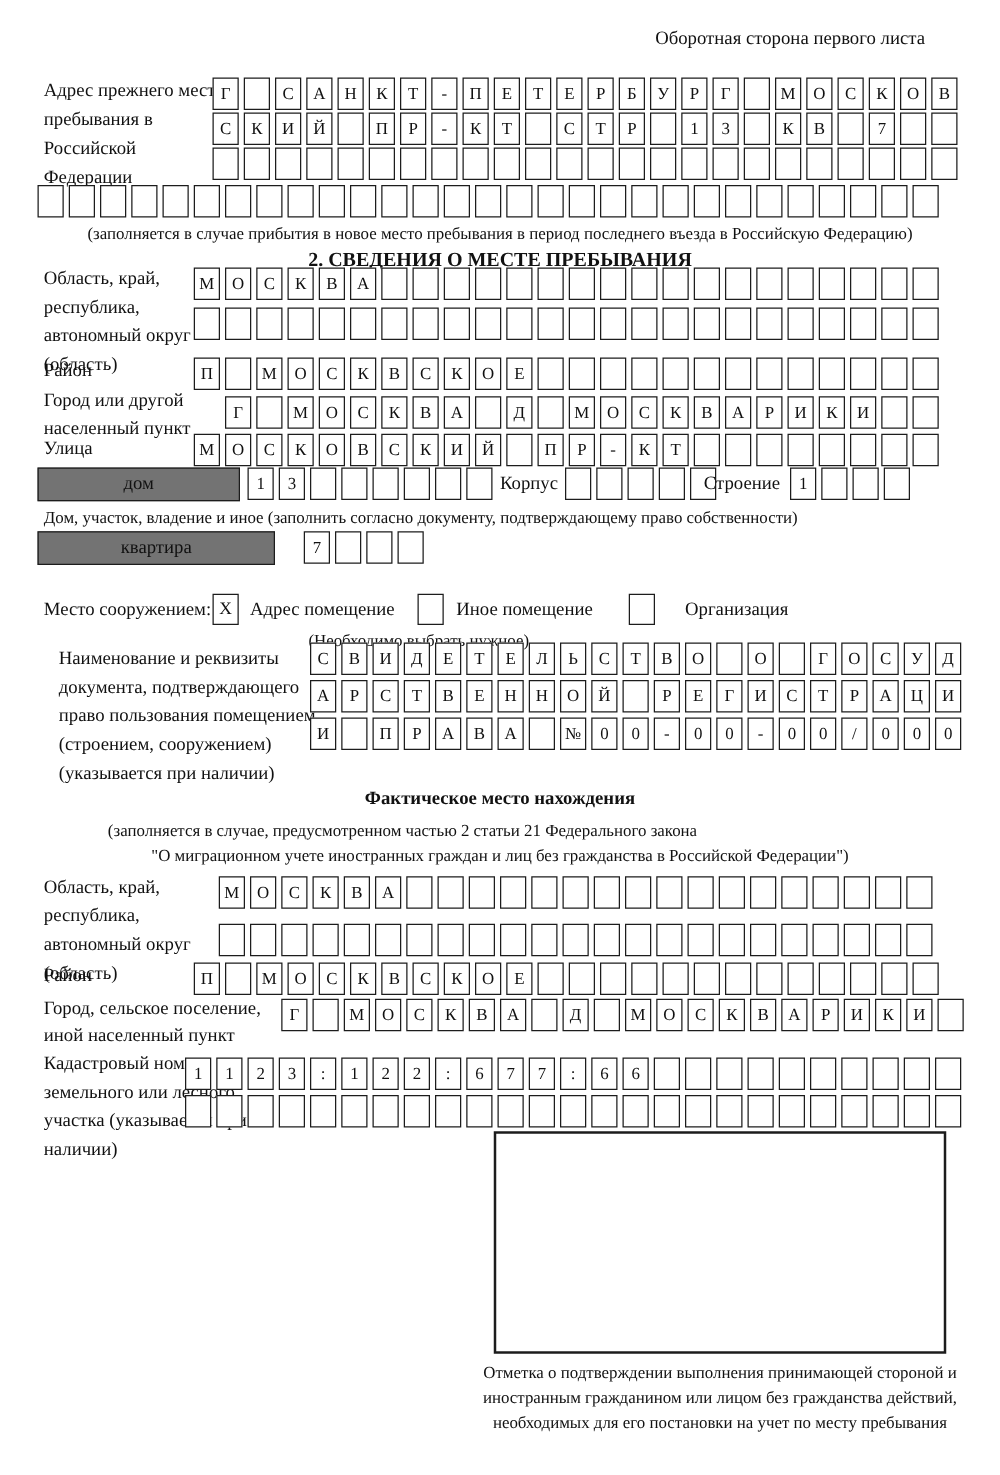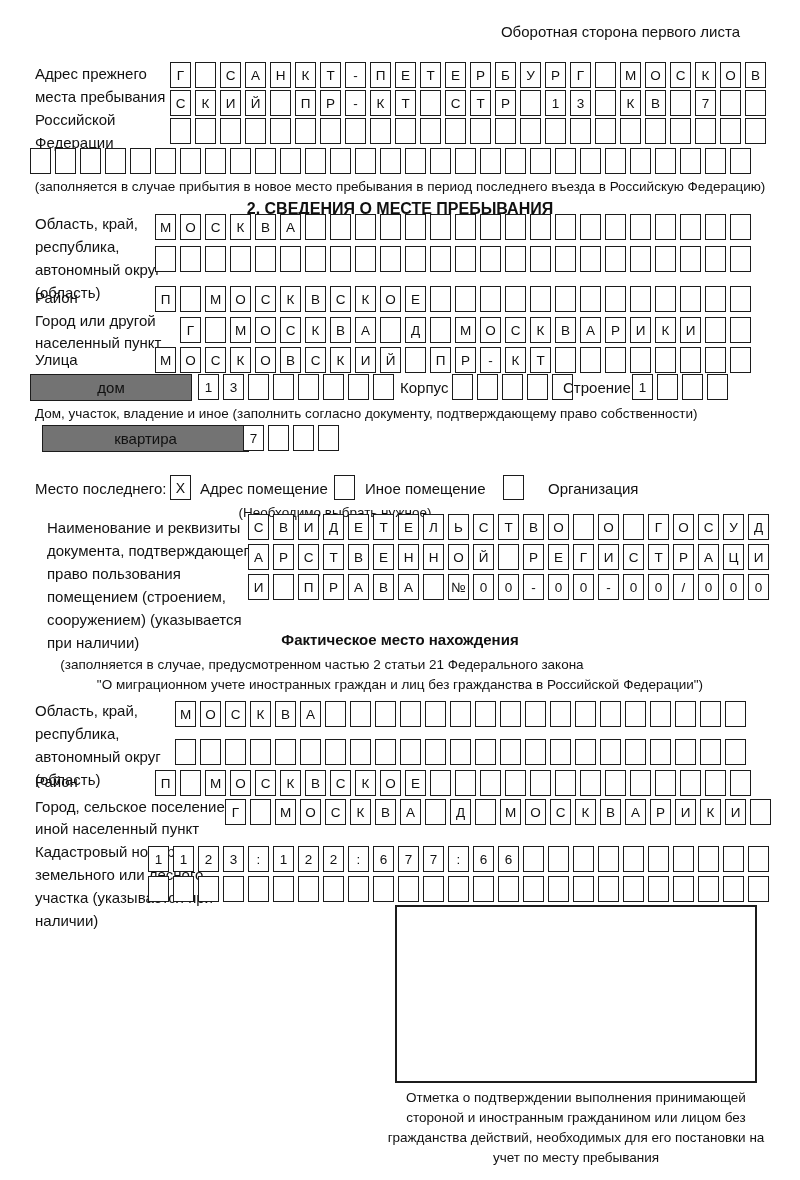--- a/index.html
+++ b/index.html
@@ -1,17 +1,17 @@
 <!DOCTYPE html>
 <html><head>
 <meta charset="utf-8">
 <style>
   html,body{margin:0;padding:0;background:#fff;}
   .sheet{position:relative;width:800px;height:1180px;background:#ffffff;
-         font-family:Liberation Sans, sans-serif;color:#111;overflow:hidden;}
+         font-family:Liberation Serif, serif;color:#111;overflow:hidden;}
   .t{position:absolute;font-size:15px;line-height:23px;}
   .small{font-size:13.5px;line-height:19px;}
   .center{text-align:center;}
   .right{text-align:right;}
   .bold{font-weight:bold;}
   .cellrow{position:absolute;display:flex;gap:4px;}
   .cell{box-sizing:border-box;width:21px;height:26px;border:1.6px solid #1c1c1c;
         display:flex;align-items:center;justify-content:center;font-size:13.5px;background:#fff;}
   .cb{position:absolute;box-sizing:border-box;width:21px;height:25px;border:1.6px solid #1c1c1c;
       display:flex;align-items:center;justify-content:center;font-size:14px;background:#fff;}
@@ -298,29 +298,29 @@
     </div>
   <div class="t" style="left:563px;top:376px">Строение</div>
   <div class="cellrow" style="left:632px;top:374px">
       <span class="cell">1</span>
       <span class="cell"></span>
       <span class="cell"></span>
       <span class="cell"></span>
     </div>
   <div class="t small" style="left:35px;top:404px;width:740px">Дом, участок, владение и иное (заполнить согласно документу, подтверждающему право собственности)</div>
 
-  <div class="box" style="left:42px;top:425px;width:207px;height:27px">квартира</div>
+  <div class="box" style="left:30px;top:425px;width:190px;height:27px">квартира</div>
   <div class="cellrow" style="left:243px;top:425px">
       <span class="cell">7</span>
       <span class="cell"></span>
       <span class="cell"></span>
       <span class="cell"></span>
     </div>
 
-  <div class="t" style="left:35px;top:477px">Место последнего:</div>
+  <div class="t" style="left:35px;top:477px">Место сооружением:</div>
   <div class="cb" style="left:170px;top:475px">X</div>
   <div class="t" style="left:200px;top:477px">Адрес помещение</div>
   <div class="cb" style="left:334px;top:475px"></div>
   <div class="t" style="left:365px;top:477px">Иное помещение</div>
   <div class="cb" style="left:503px;top:475px"></div>
   <div class="t" style="left:548px;top:477px">Организация</div>
   <div class="t small center" style="left:150px;top:503px;width:370px">(Необходимо выбрать нужное)</div>
 
   <div class="t" style="left:47px;top:516px;width:212px">Наименование и реквизиты документа, подтверждающего право пользования помещением (строением, сооружением) (указывается при наличии)</div>
   <div class="cellrow" style="left:248px;top:514px">

